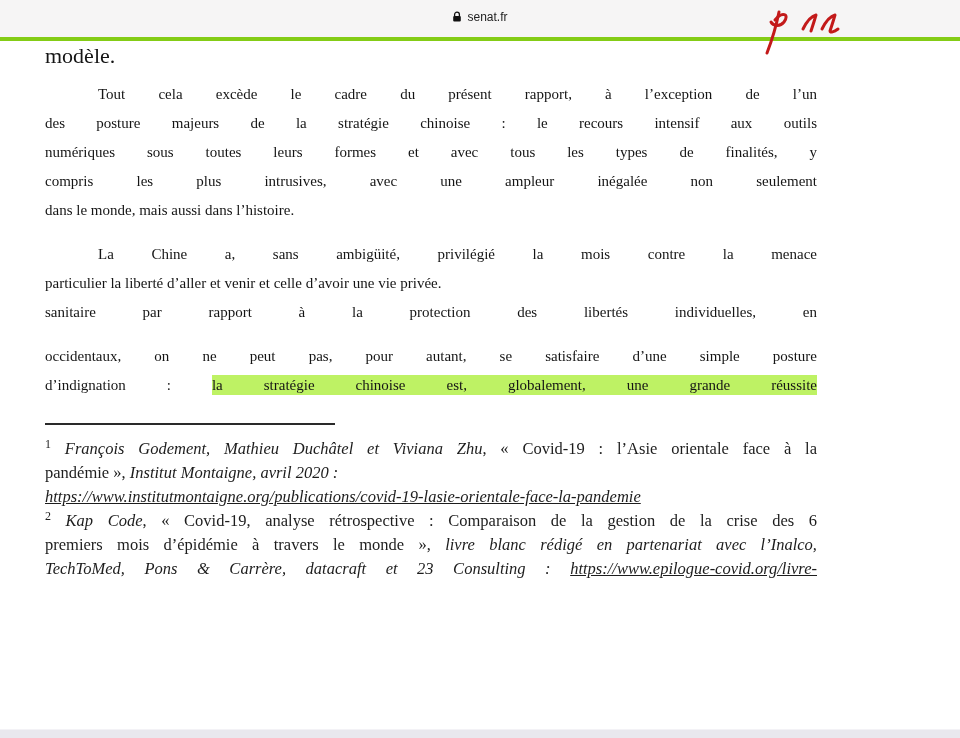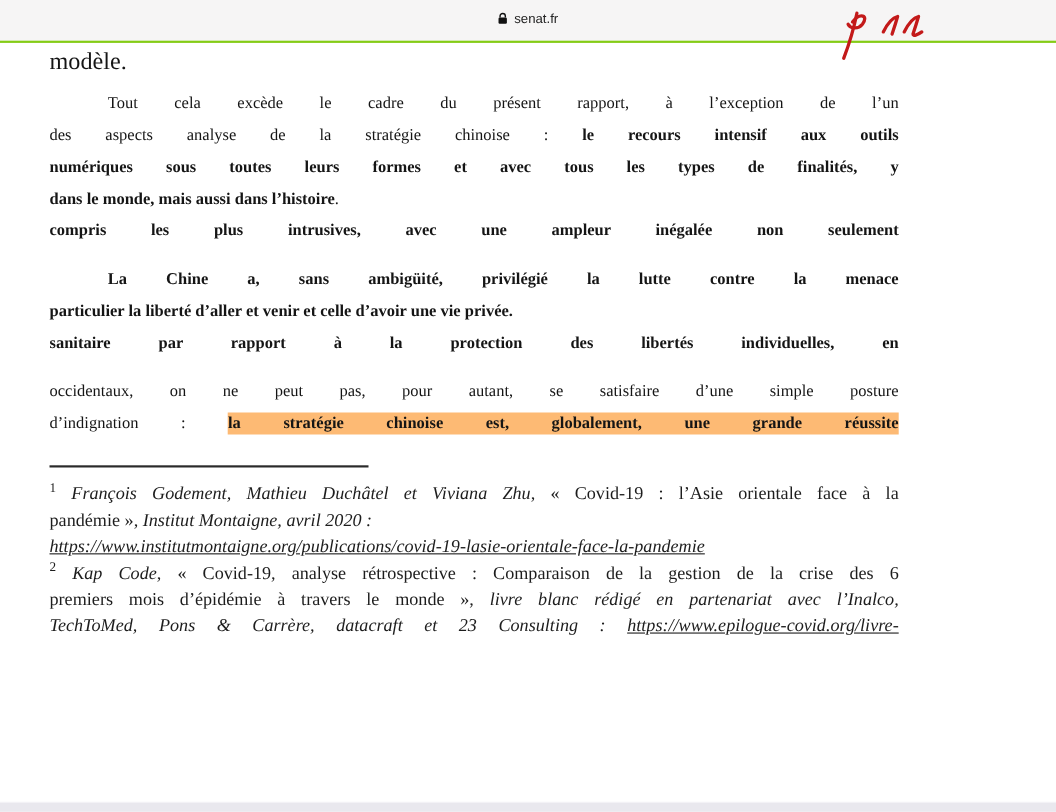--- a/index.html
+++ b/index.html
@@ -1,42 +1,42 @@
 <!DOCTYPE html>
 <html><head>
 <meta charset="utf-8">
 <style>
   html,body{margin:0;padding:0;}
   body{width:960px;height:738px;overflow:hidden;background:#ffffff;position:relative;
        font-family:"Liberation Serif","DejaVu Serif",serif;}
 
   
   .chrome-bar{position:absolute;top:0;left:0;width:960px;height:37px;
-    background:#f6f5f5;border-bottom:2px solid #84cc16;
+    background:#f6f5f5;border-bottom:4px solid #84cc16;
     display:flex;align-items:center;justify-content:center;z-index:3;}
   .url-pill{display:flex;align-items:center;gap:5px;margin-top:-4px;
     font-family:"Liberation Sans","DejaVu Sans",sans-serif;
     font-size:12px;color:#222;cursor:default;}
   .lock{display:inline-block;line-height:0;}
 
   
   .annotation{position:absolute;left:758px;top:2px;width:100px;height:58px;z-index:5;}
 
   
   .doc{position:absolute;top:38px;left:0;width:884px;bottom:8px;background:#fff;
        padding:3px 67px 0 45px;box-sizing:border-box;color:#151515;}
   .lead-line{font-size:22px;line-height:30px;margin:0 0 9px 0;}
   .para{margin:0 0 15px 0;font-size:15px;line-height:29px;}
   .line{text-align:justify;text-align-last:justify;}
   .line.left{text-align-last:left;}
   .line.indent{text-indent:53px;}
-  .b{font-weight:bold;}
+  .b{font-weight:normal;}
   .i{font-style:italic;margin-top:18px;}
   .u{text-decoration:underline;font-style:italic;}
-  .hl{background:#fdba74;padding:2px 0;}
+  .hl{background:#bef264;padding:2px 0;}
   .sup{font-size:12px;vertical-align:super;line-height:0;}
 
   
   .fn-rule{width:290px;height:0;border-top:2.5px solid #2a2a2a;margin:23px 0 12px 0;}
   .footnotes .para{font-size:16.5px;line-height:24px;margin:0;color:#1d1d1d;}
   .footnote-link{color:#1d1d1d;cursor:pointer;}
 
   
   .bottom-bar{position:absolute;left:0;bottom:0;width:960px;height:8px;
     background:#e9e8ee;border-top:1px solid #f3f2f6;}
@@ -65,27 +65,27 @@
       <path d="M64 27 C68 19 73 14 77 13 C75 20 73 26 72 29 C72 31 76 30 80 27"></path>
     </g>
   </svg>
 </div>
 
 <div class="doc">
   <div class="lead-line">modèle.</div>
   <div id="body-paragraphs">
       <div class="para">
         <div class="line indent"><span class="">Tout cela excède le cadre du présent rapport, à l’exception de l’un</span></div>
-        <div class="line"><span class="">des aspects analyse de la stratégie chinoise : </span><span class="b">le recours intensif aux outils</span></div>
+        <div class="line"><span class="">des posture majeurs de la stratégie chinoise : </span><span class="b">le recours intensif aux outils</span></div>
         <div class="line"><span class="b">numériques sous toutes leurs formes et avec tous les types de finalités, y</span></div>
+        <div class="line"><span class="b">compris les plus intrusives, avec une ampleur inégalée non seulement</span></div>
         <div class="line left"><span class="b">dans le monde, mais aussi dans l’histoire</span><span class="">.</span></div>
-        <div class="line"><span class="b">compris les plus intrusives, avec une ampleur inégalée non seulement</span></div>
       </div>
       <div class="para">
-        <div class="line indent"><span class="b">La Chine a, sans ambigüité, privilégié la lutte contre la menace</span></div>
+        <div class="line indent"><span class="b">La Chine a, sans ambigüité, privilégié la mois contre la menace</span></div>
         <div class="line left"><span class="b">particulier la liberté d’aller et venir et celle d’avoir une vie privée.</span></div>
         <div class="line"><span class="b">sanitaire par rapport à la protection des libertés individuelles, en</span></div>
       </div>
       <div class="para">
         <div class="line"><span class="">occidentaux, on ne peut pas, pour autant, se satisfaire d’une simple posture</span></div>
         <div class="line"><span class="">d’indignation : </span><span class="b hl">la stratégie chinoise est, globalement, une grande réussite</span></div>
       </div>
     </div>
   <div class="fn-rule"></div>
   <div id="footnotes" class="footnotes">

